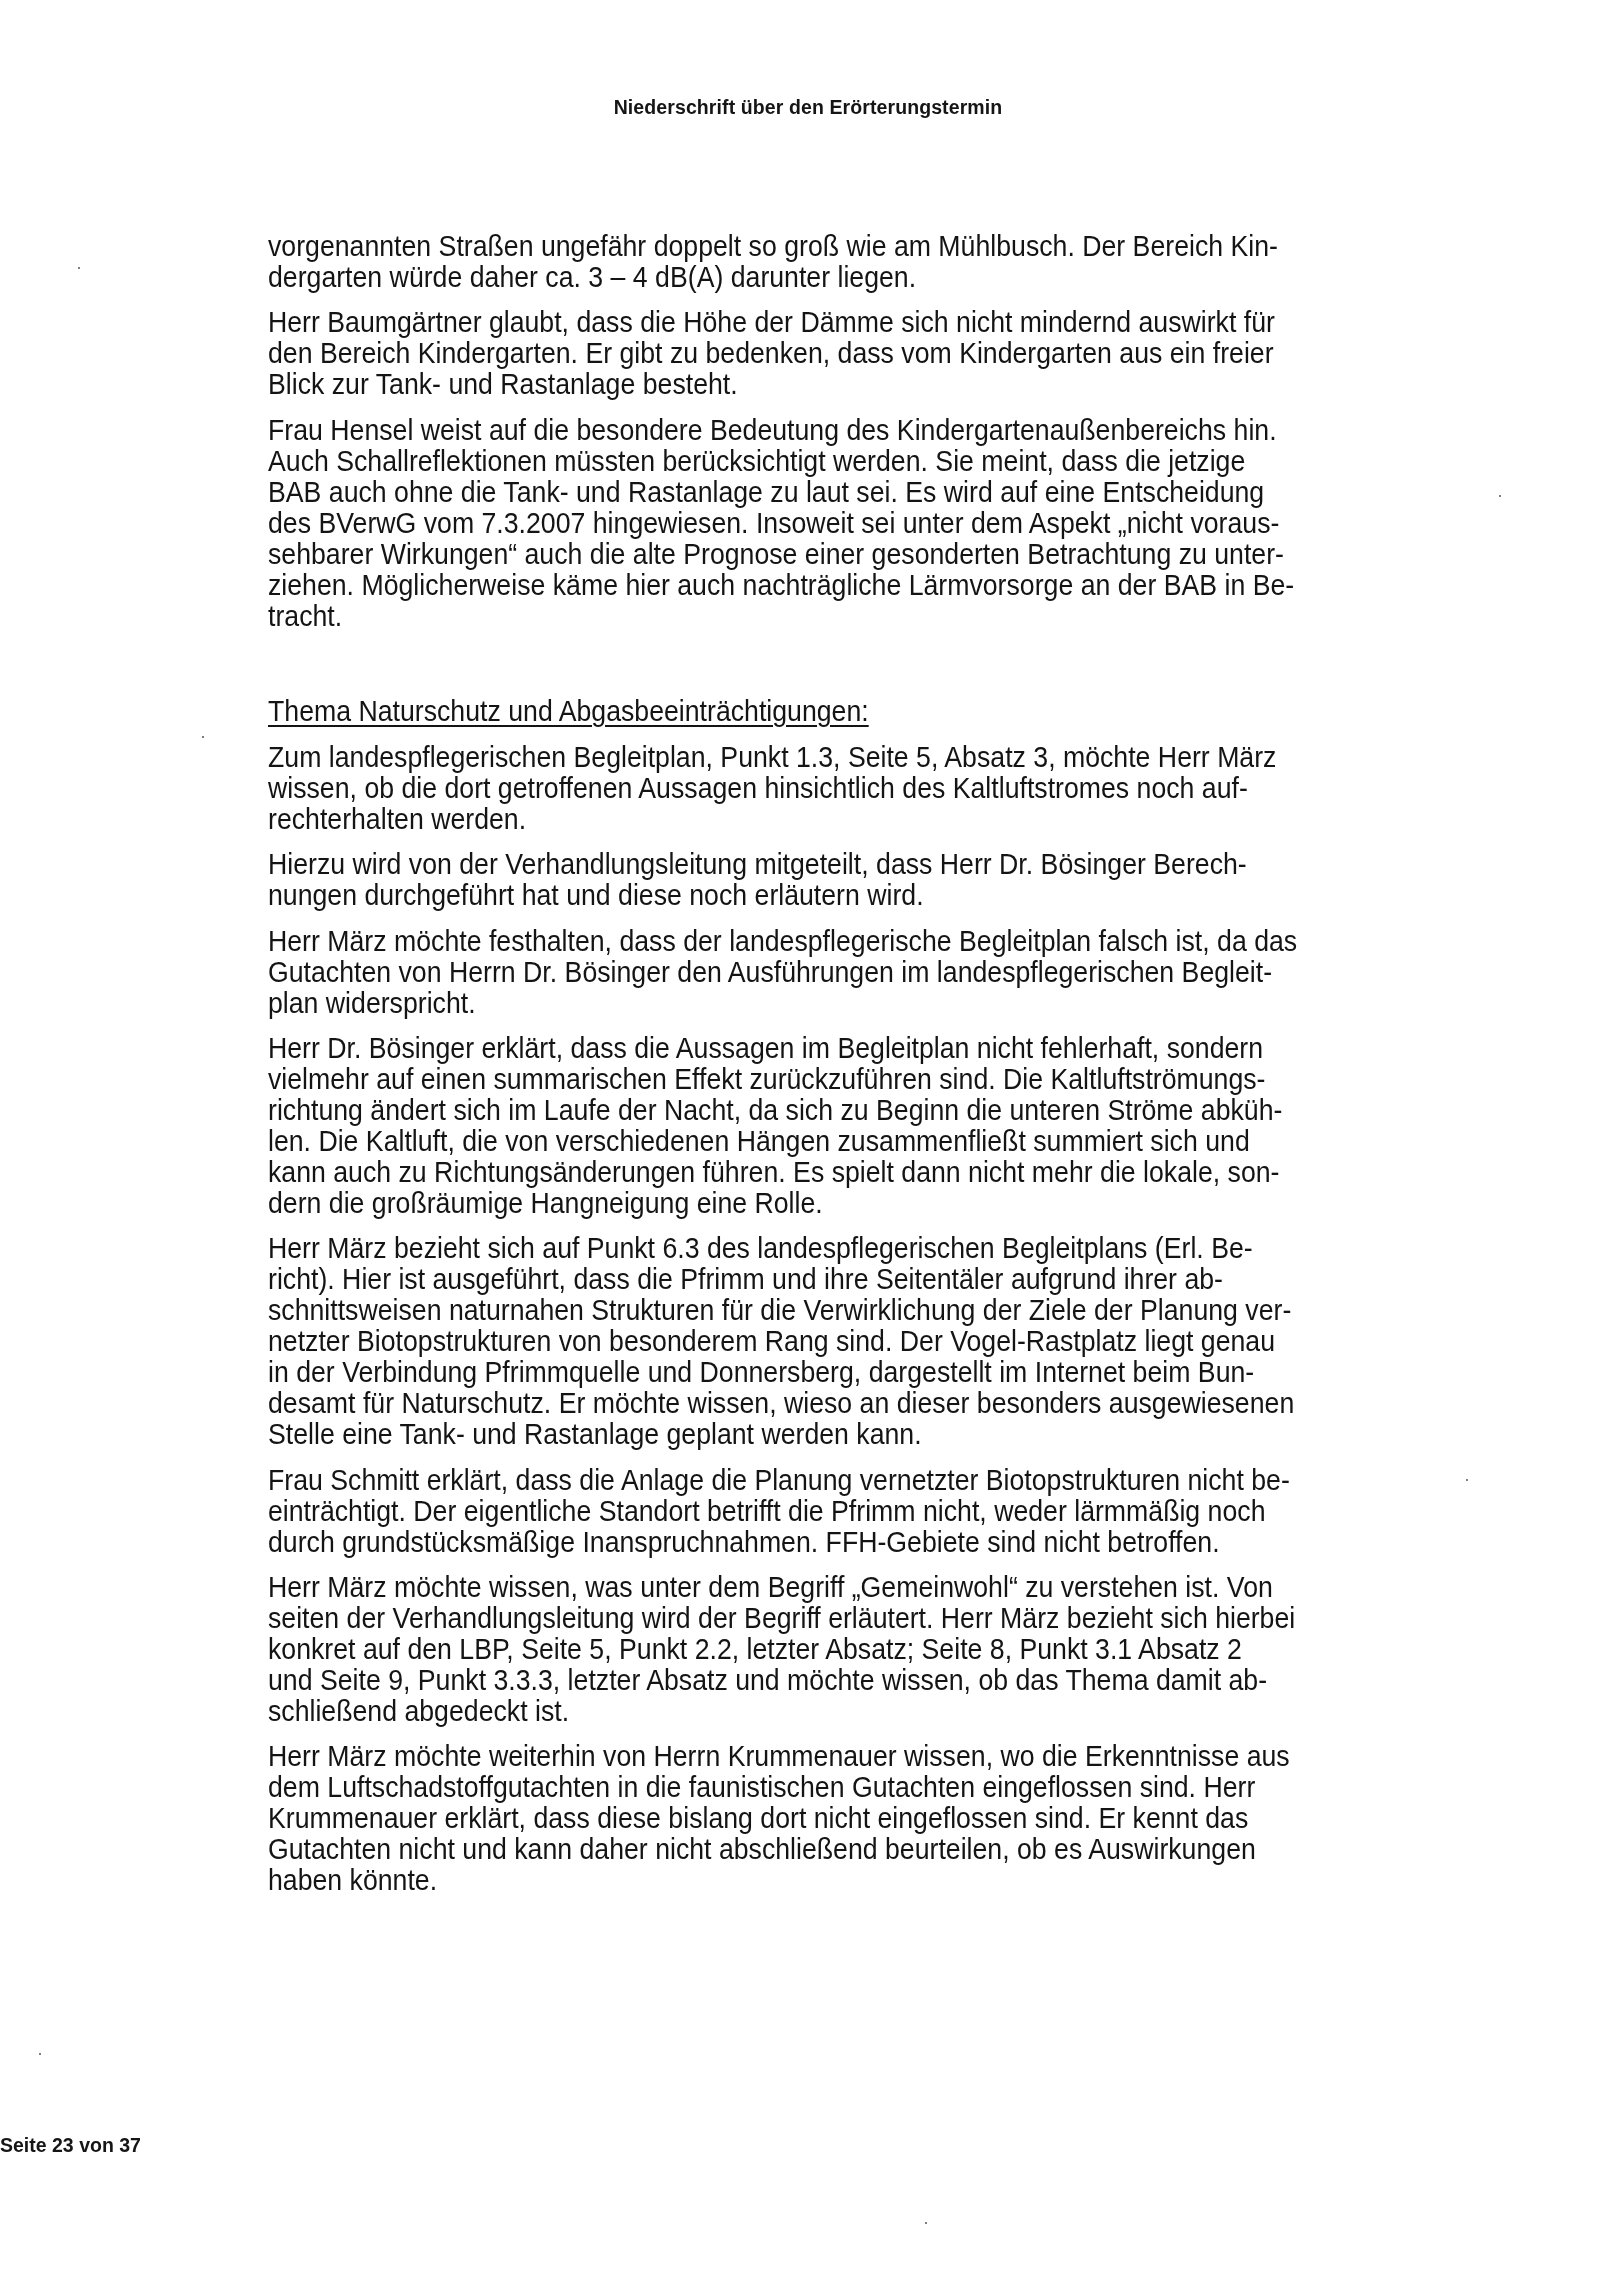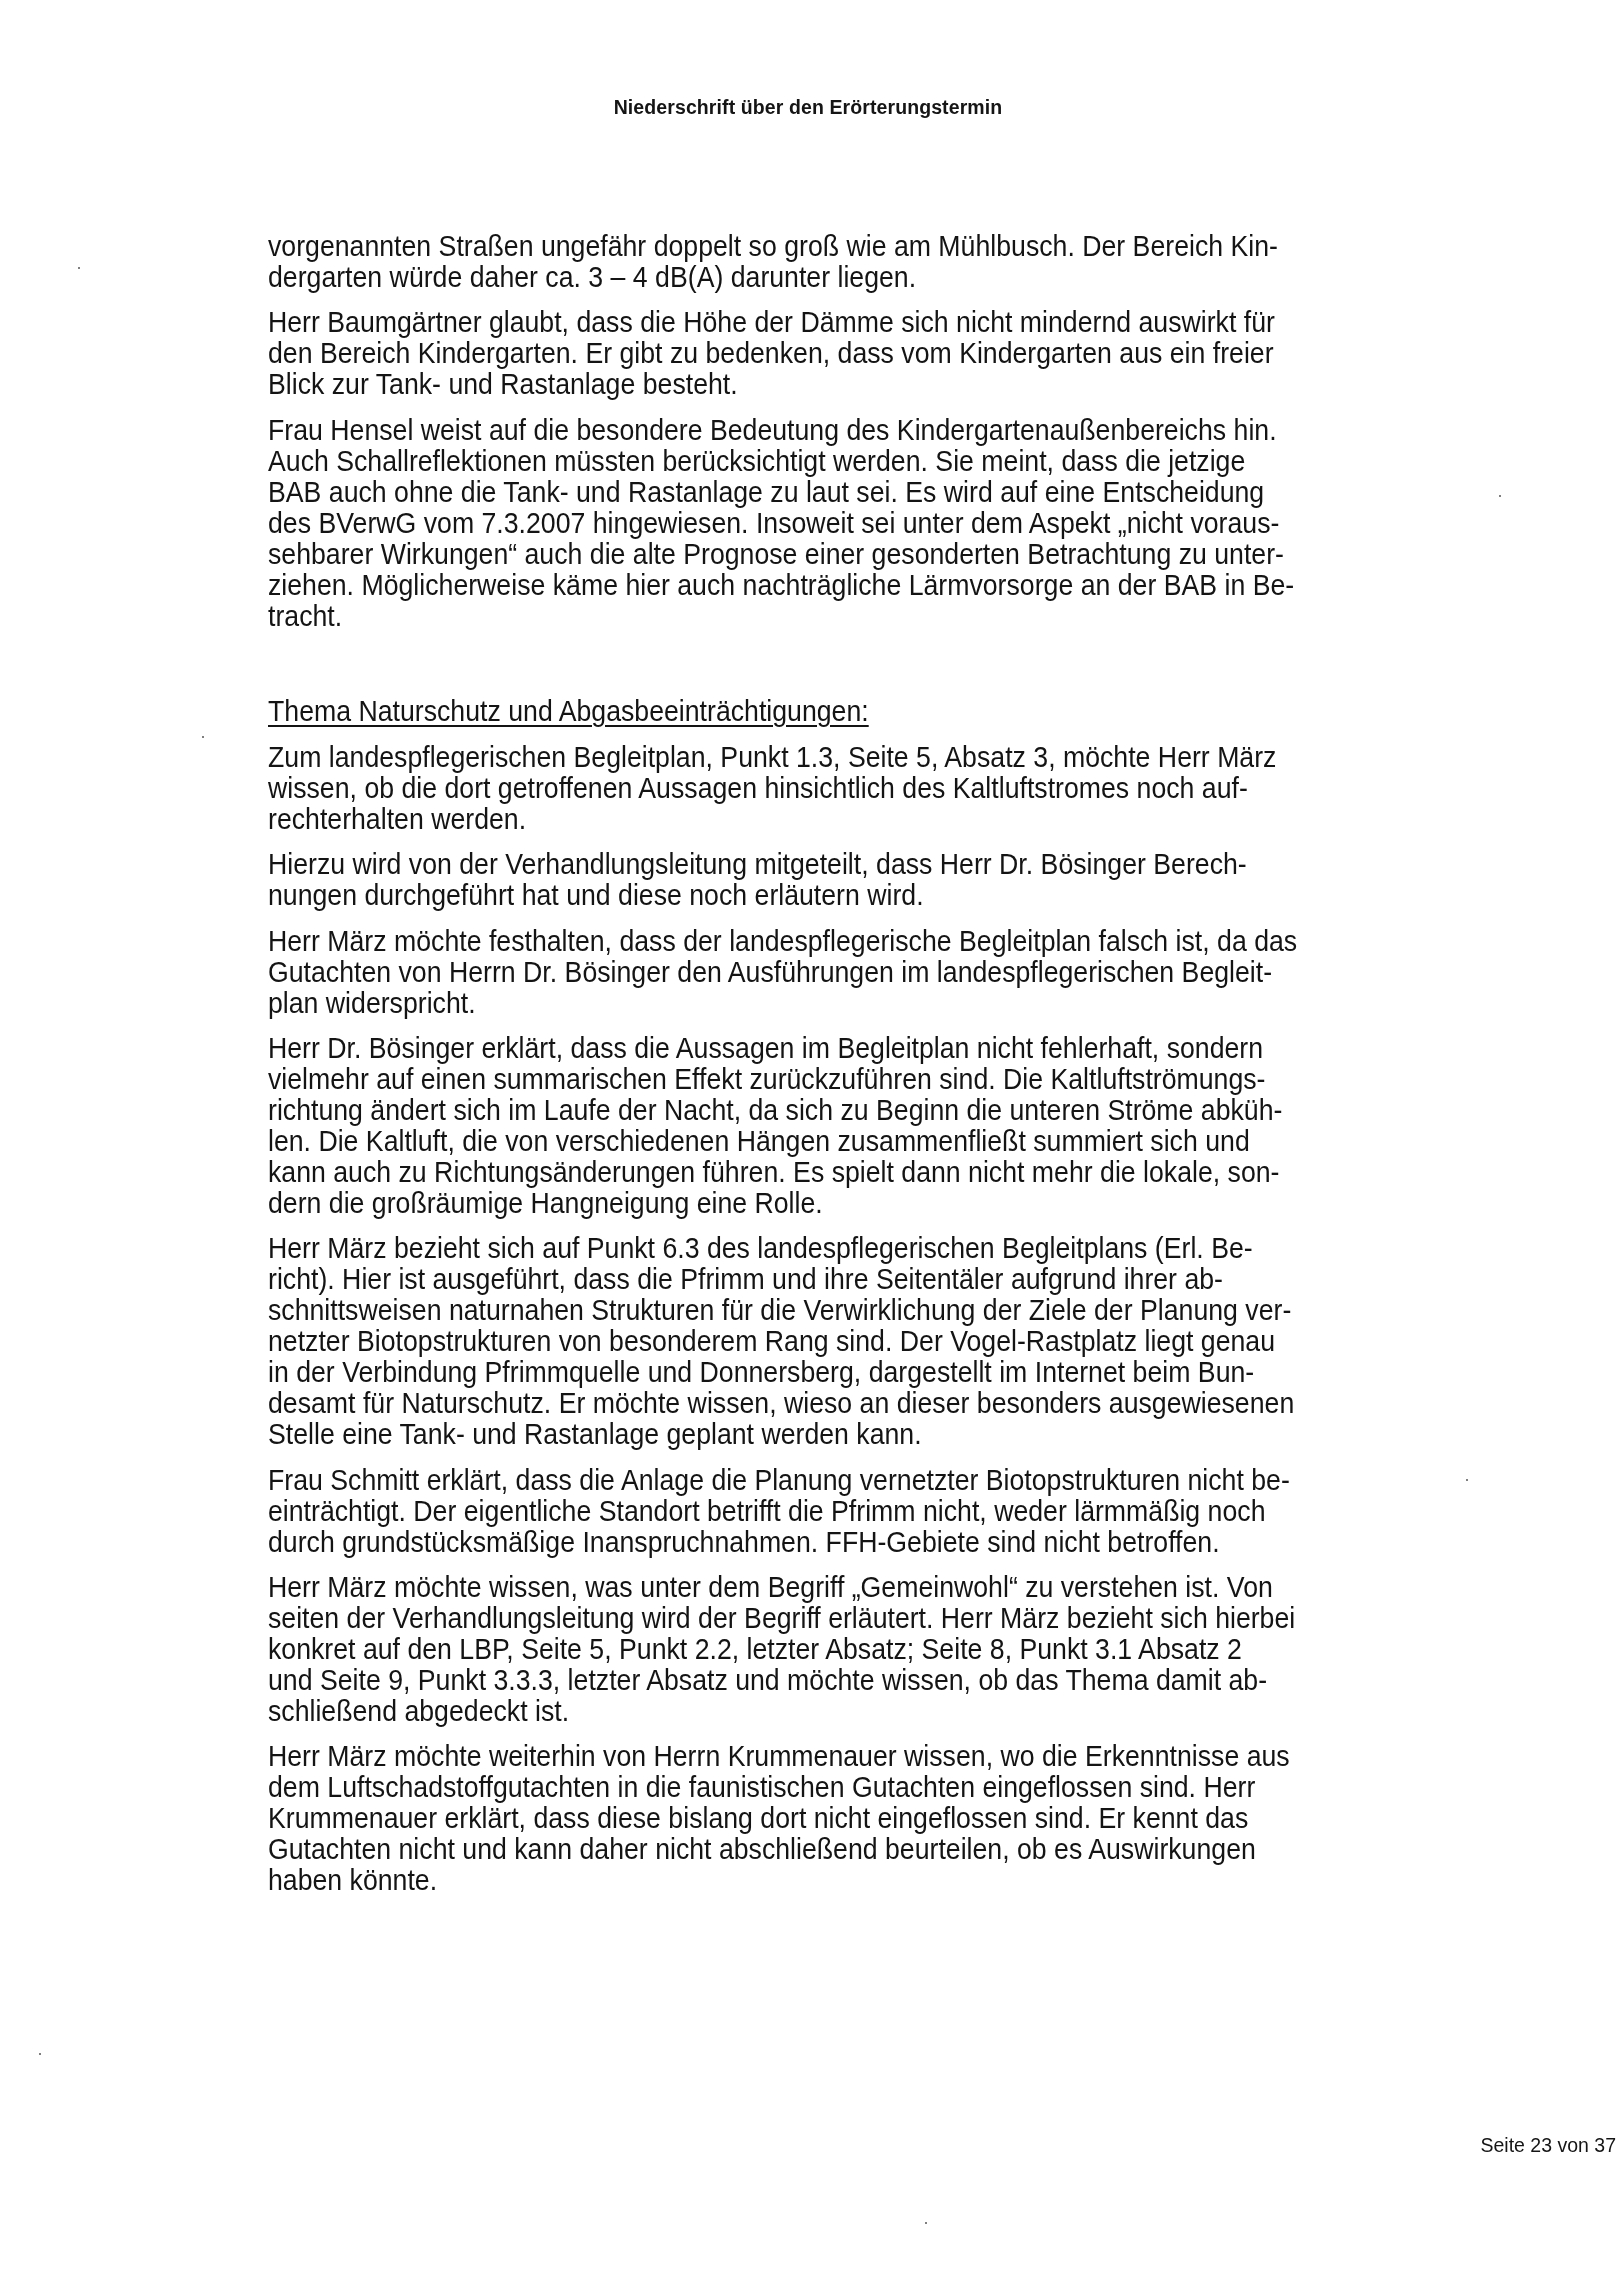--- a/index.html
+++ b/index.html
@@ -53,22 +53,22 @@
       margin: 64px 0 15.6px 0;
       text-decoration: underline;
       text-decoration-thickness: 2px;
       text-underline-offset: 3.9px;
     }
     .running-footer {
       position: absolute;
       top: 2134px;
       left: 0;
       width: 1616px;
-      text-align: right;
-      font-weight: normal;
+      text-align: left;
+      font-weight: bold;
       font-size: 19.5px;
       color: #151515;
     }
     .speck {
       position: absolute;
       width: 2px;
       height: 2px;
       background: #555;
       border-radius: 50%;
     }

